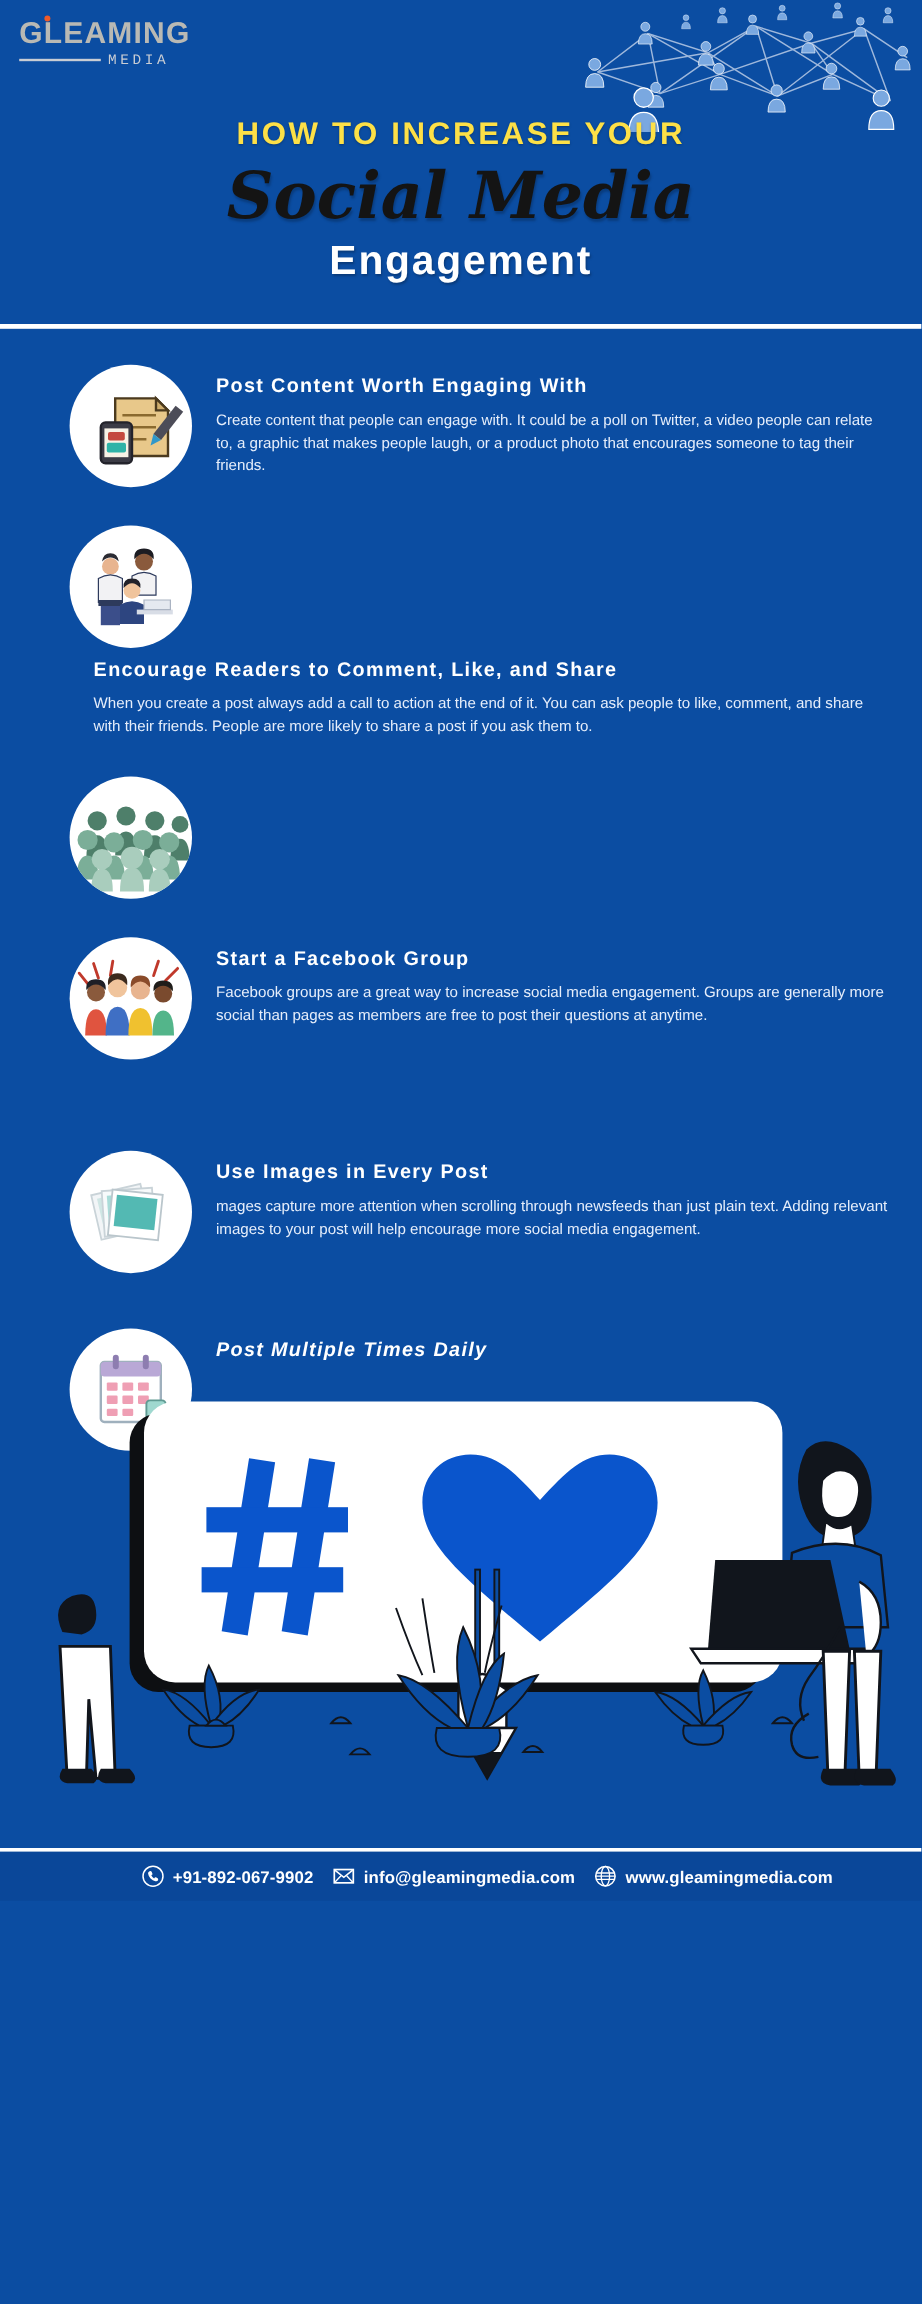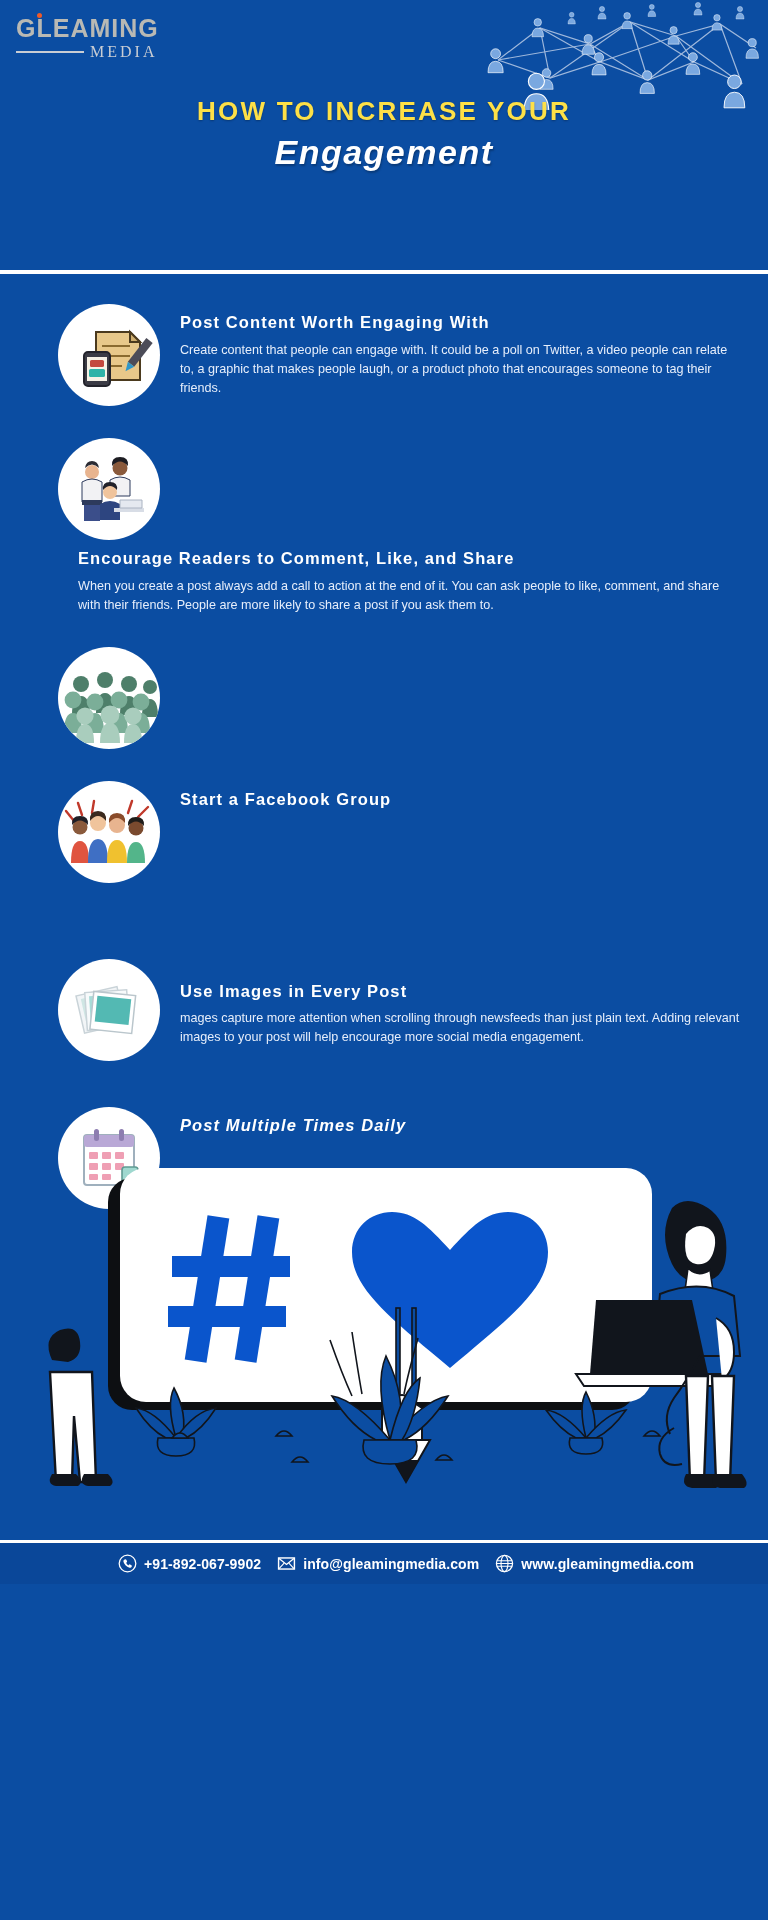--- a/index.html
+++ b/index.html
@@ -27,40 +27,40 @@
     display:inline-block;
   }
   .logo-dot {
     position:absolute; left:21px; top:-3px;
     width:5px; height:5px; border-radius:50%;
     background:#ef5a28;
   }
   .logo-sub-row { display:flex; align-items:center; margin-top:2px; }
   .logo-rule { height:2px; background:#c9cdd4; flex:0 0 68px; margin-right:6px; }
   .logo-sub {
-    font-size:16px; letter-spacing:3px; color:#c9cdd4;
-    font-family:Liberation Serif, serif;
+    font-size:12px; letter-spacing:3px; color:#c9cdd4;
+    font-family:Liberation Mono, monospace;
   }
 
   .network { position:absolute; right:0px; top:0px; width:288px; height:110px; }
 
   .title-block { position:absolute; left:0; right:0; top:96px; text-align:center; }
   .title-line1 {
     color:#fde047; font-weight:bold; font-size:26px; letter-spacing:2.2px;
     font-family:"Liberation Sans", sans-serif;
     text-shadow:0 1px 2px rgba(0,0,0,.28);
   }
   .title-line2 {
     color:#141414; font-weight:bold; font-style:italic; font-size:54px;
     letter-spacing:0px; line-height:1.05; margin-top:8px;
     font-family:"DejaVu Serif", serif;
     text-shadow:1px 2px 2px rgba(0,0,0,.22);
   }
   .title-line3 {
-    color:#ffffff; font-weight:bold; font-style:italic; font-size:34px;
+    color:#ffffff; font-weight:bold; font-size:34px;
     letter-spacing:1.5px; margin-top:6px;
     font-family:"Liberation Sans", sans-serif;
     text-shadow:1px 2px 2px rgba(0,0,0,.25);
   }
   .divider { position:absolute; left:0; right:0; top:270px; height:4px; background:#ffffff; }
 
   
   .content { position:relative; padding-top:10px; }
   .item { position:relative; display:flex; padding-left:58px; padding-right:24px; }
   .icon-wrap { flex:0 0 102px; }
@@ -189,20 +189,21 @@
           </g>
         <g transform="translate(244,74) scale(1.3)">
             <circle cx="8" cy="6" r="5.2"></circle>
             <path d="M0 26 q0-12 8-12 q8 0 8 12 z"></path>
           </g>
       </g>
     </svg>
 
     <div class="title-block">
       <div class="title-line1">HOW TO INCREASE YOUR</div>
+      <div class="title-line2">Social Media</div>
       <div class="title-line3">Engagement</div>
     </div>
 
     <div class="divider"></div>
   </div>
 
   <div class="content">
 
     <div class="item" style="margin-top:22px;">
       <div class="icon-wrap">
@@ -352,24 +353,25 @@
             <g>
               <circle cx="78" cy="47" r="7.5" fill="#7a4a2e"></circle>
               <path d="M70 45 q8-9 16 0 q1-9-8-9 q-9 0-8 9z" fill="#201d1a"></path>
               <path d="M69 82 q0-21 9-21 q9 0 9 21z" fill="#53b58a"></path>
             </g>
           </svg>
         </div>
       </div>
       <div class="item-text">
         <div class="item-title">Start a Facebook Group</div>
-      </div>
-    </div>
-
-    <div class="item" style="margin-top:76px;align-items:center;">
+        <div class="item-body">Facebook groups are a great way to increase social media engagement. Groups are generally more social than pages as members are free to post their questions at anytime.</div>
+      </div>
+    </div>
+
+    <div class="item" style="margin-top:76px;">
       <div class="icon-wrap">
         <div class="icon-circle">
           <svg viewBox="0 0 102 102" width="102" height="102">
             <g transform="rotate(-13 51 51)">
               <rect x="22" y="30" width="42" height="38" fill="#f2f5f7" stroke="#c9d3d8" stroke-width="1.5"></rect>
               <rect x="26" y="34" width="34" height="26" fill="#cfe6e4"></rect>
             </g>
             <g transform="rotate(-4 51 51)">
               <rect x="28" y="32" width="42" height="38" fill="#f7fafb" stroke="#c9d3d8" stroke-width="1.5"></rect>
               <rect x="32" y="36" width="34" height="26" fill="#a9dcd8"></rect>

